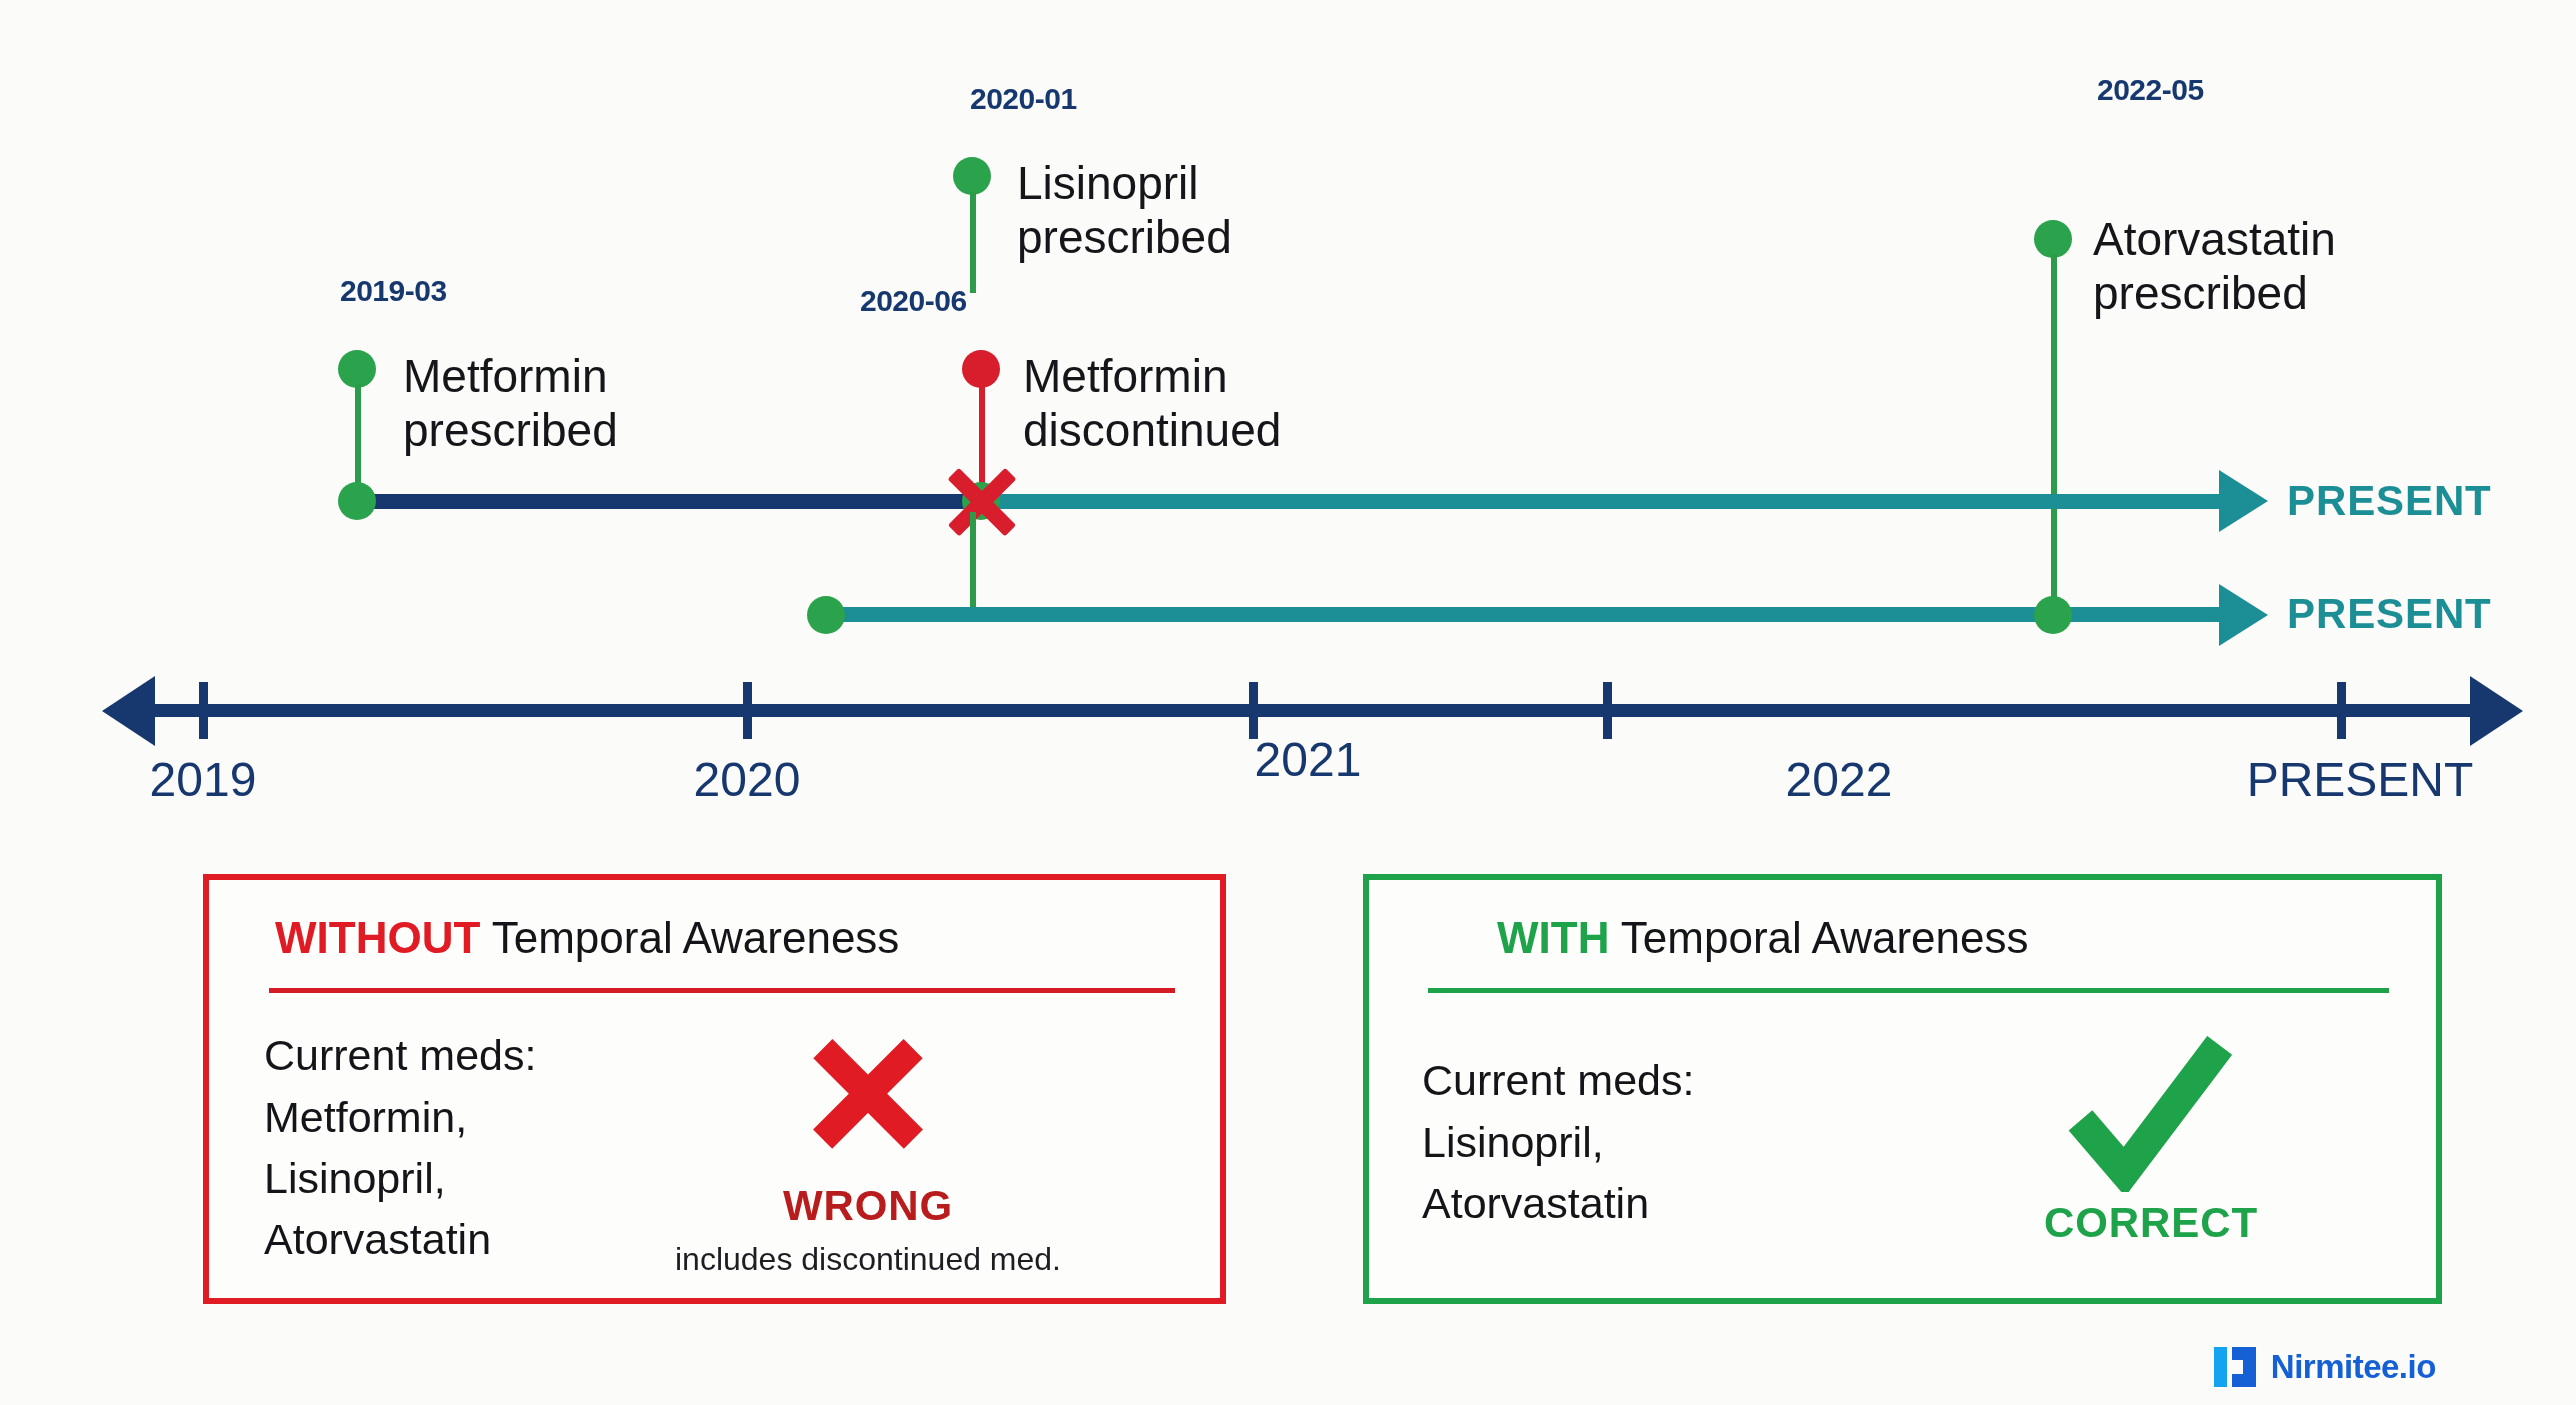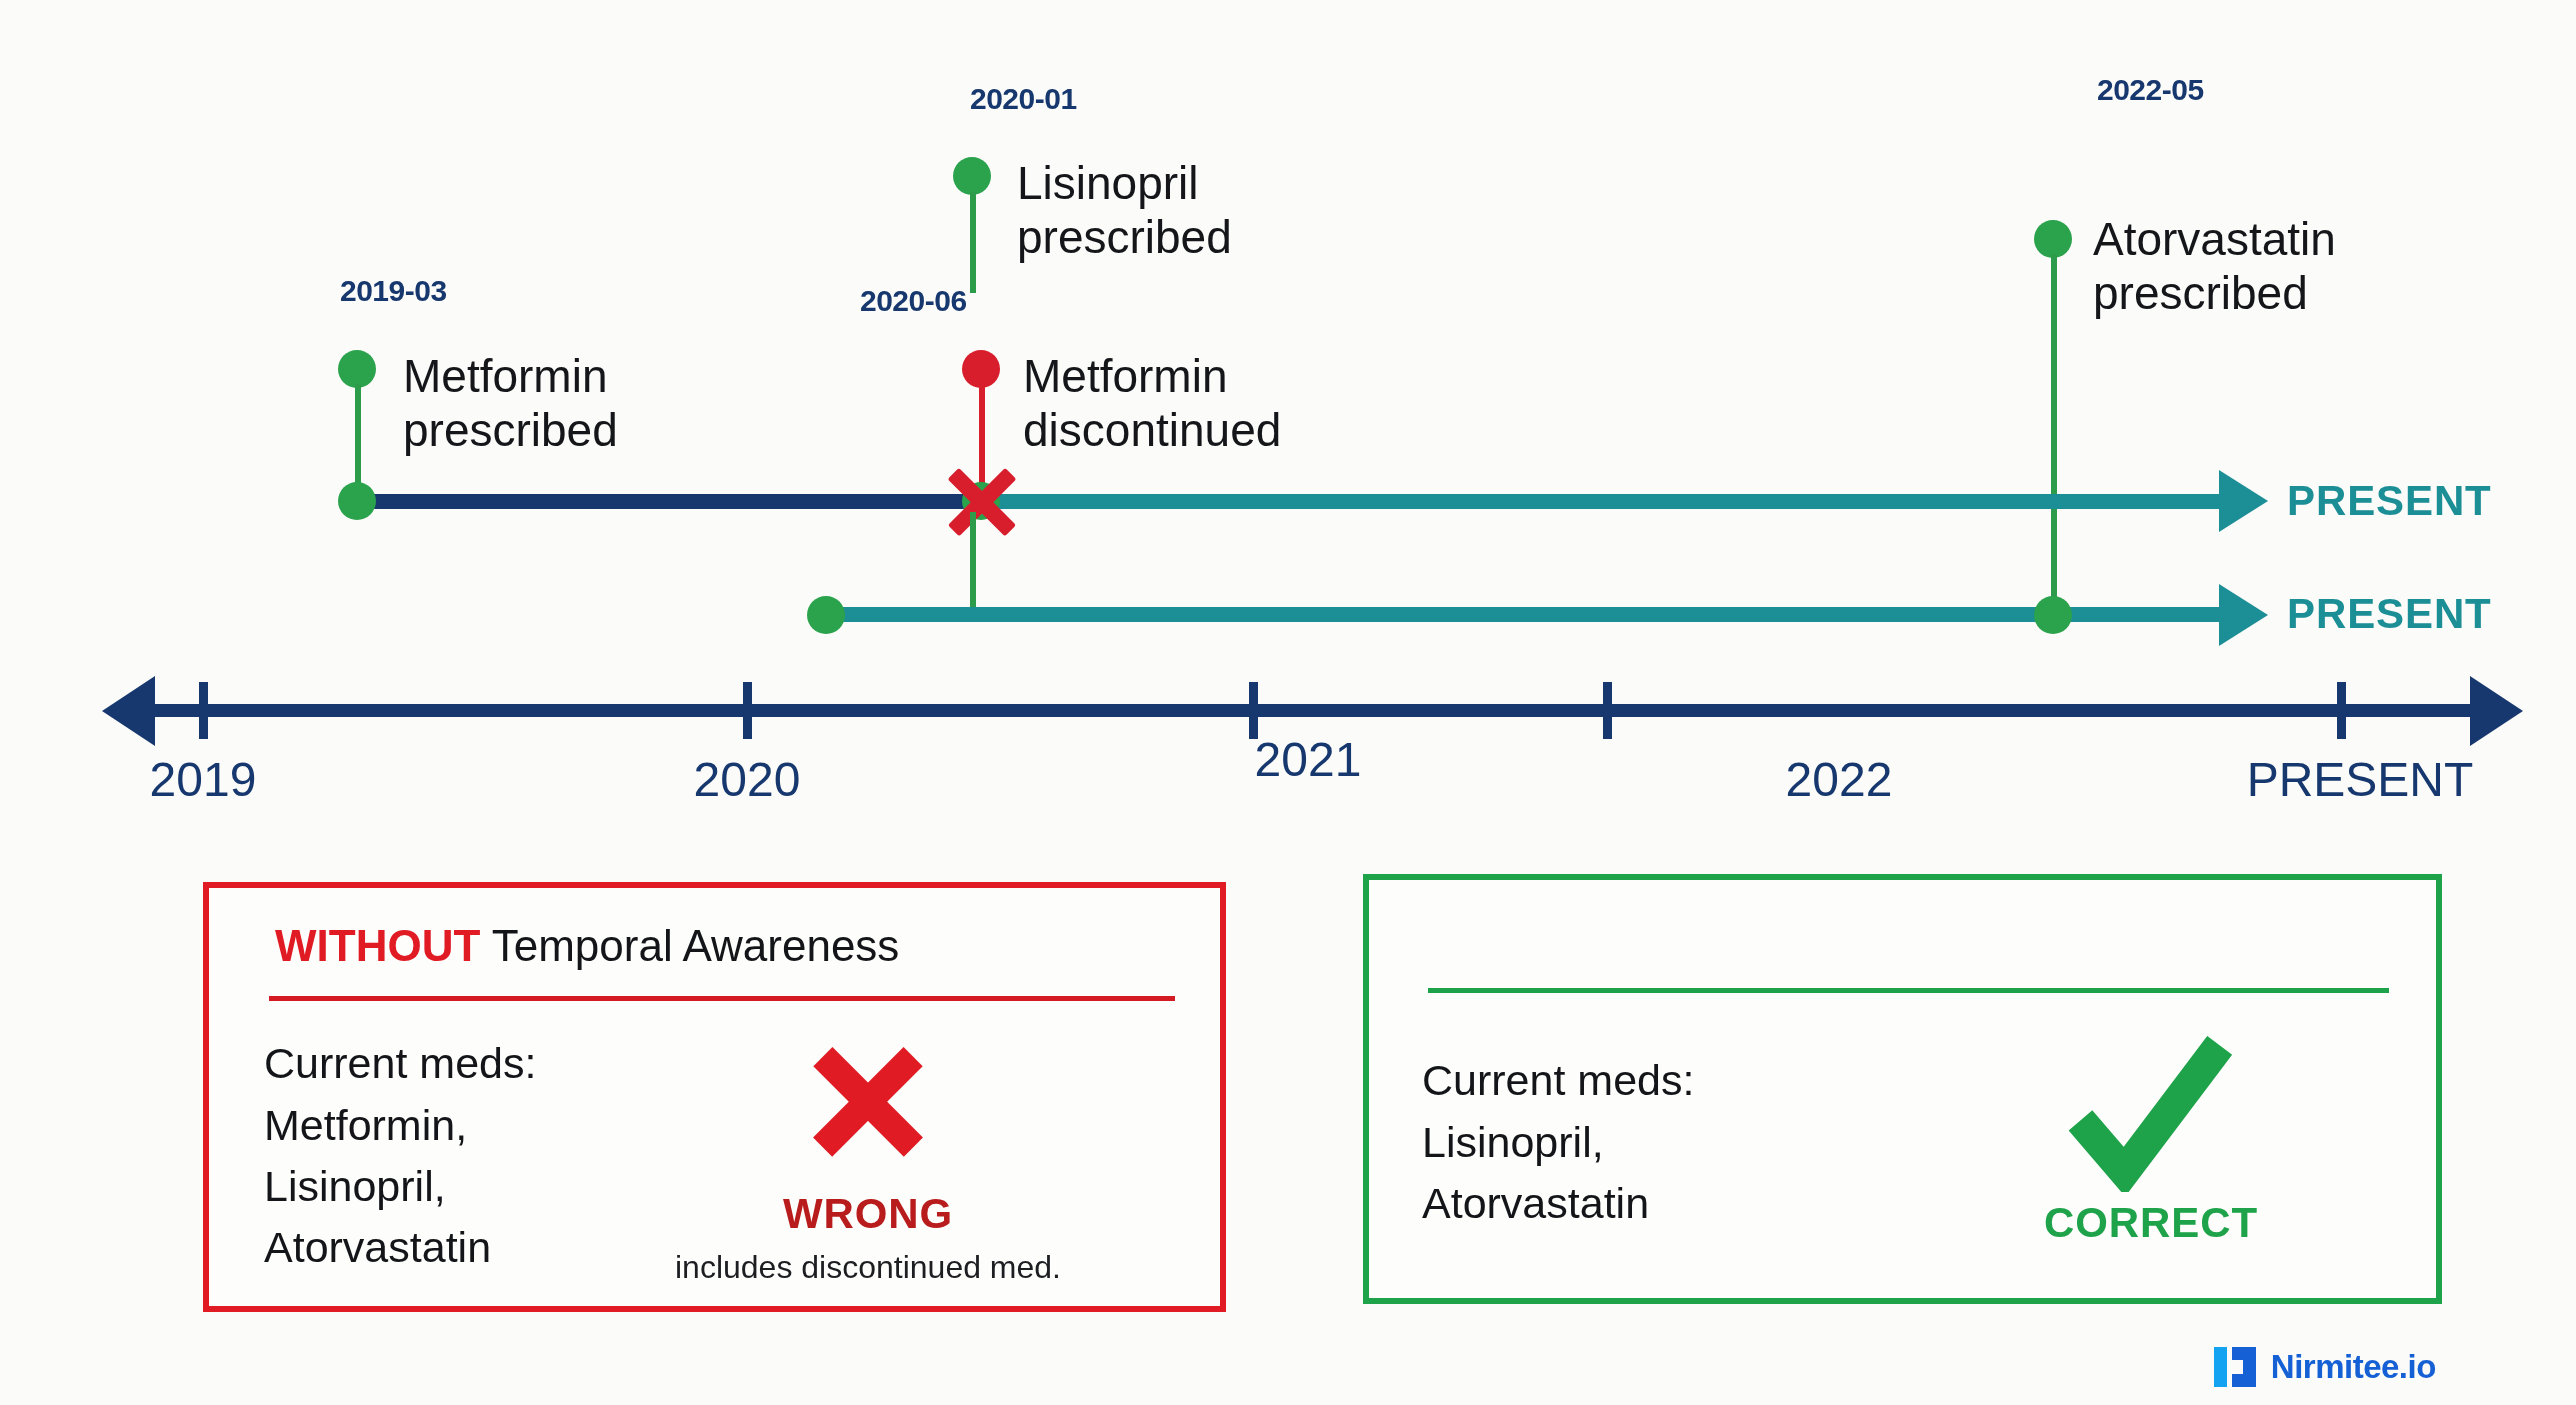--- a/index.html
+++ b/index.html
@@ -109,21 +109,21 @@
   }
 
   
   .card{
     position:absolute;
     background:#fdfdfb;
     border-style:solid;
     border-width:6.4px;
     box-sizing:border-box;
   }
-  .card.bad{border-color:#e01b24;margin-top:8px;}
+  .card.bad{border-color:#e01b24;}
   .card.good{border-color:#1ea34a;}
   .card-title{
     position:absolute;
     font-size:44px;
     font-weight:bold;
     white-space:nowrap;
     color:#141519;
   }
   .card-title .accent-bad{color:#e01b24;}
   .card-title .accent-good{color:#1ea34a;}
@@ -261,20 +261,21 @@
 Atorvastatin</div>
     <div class="big-x" style="left:599px;top:154px;">
         <span class="a"></span>
         <span class="b"></span>
       </div>
     <div class="verdict bad" style="left:659px;top:302px;">WRONG</div>
     <div class="verdict-sub" style="left:659px;top:361px;">includes discontinued med.</div>
   </div>
 
   <div class="card good" style="left:1363px;top:874px;width:1079px;height:430px;">
+    <div class="card-title" style="left:128px;top:33px;"><span class="accent-good">WITH</span><span class="plain"> Temporal Awareness</span></div>
     <div class="card-rule good" style="left:59px;top:108px;width:961px;"></div>
     <div class="card-meds" style="left:53px;top:170px;">Current meds:</div>
     <div class="card-meds" style="left:53px;top:232px;">Lisinopril,
 Atorvastatin</div>
     <svg class="abs" style="left:695px;top:156px;" width="174" height="156" viewBox="0 0 190 170">
       <path d="M18 92 L66 148 L170 10" fill="none" stroke="#1ea34a" stroke-width="34" stroke-linecap="butt" stroke-linejoin="miter"></path>
     </svg>
     <div class="verdict good" style="left:782px;top:319px;">CORRECT</div>
   </div>
 

